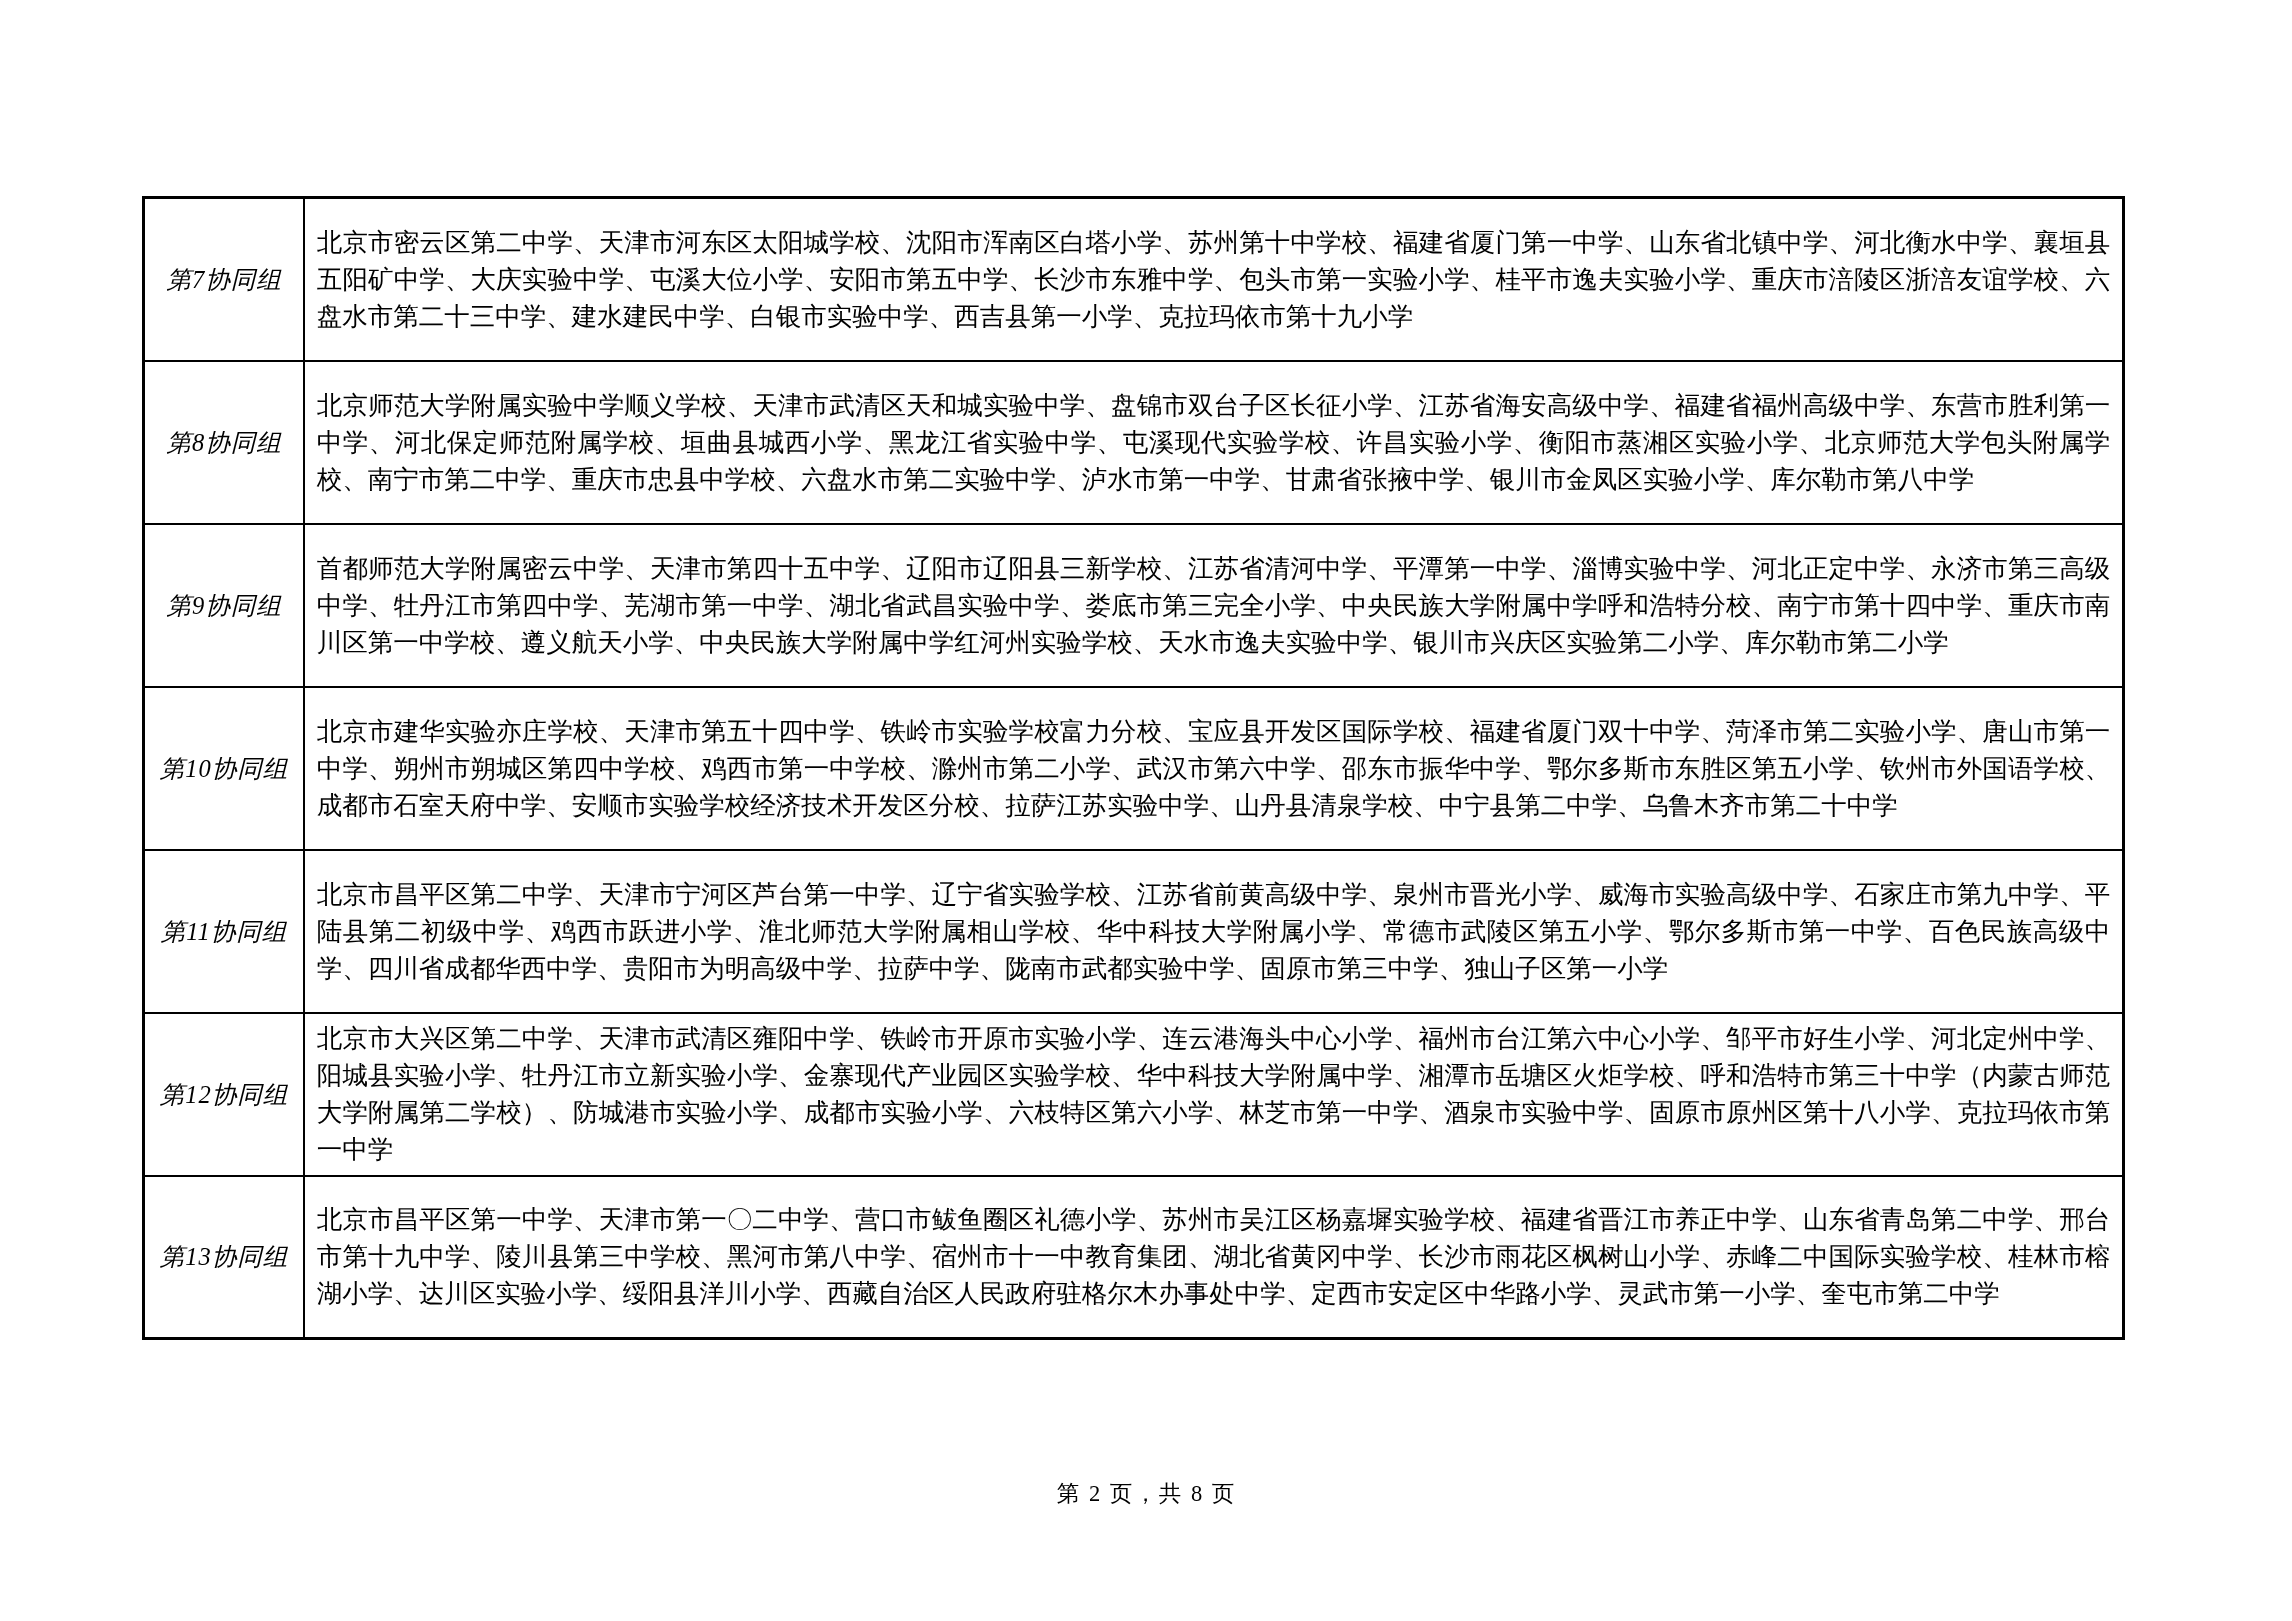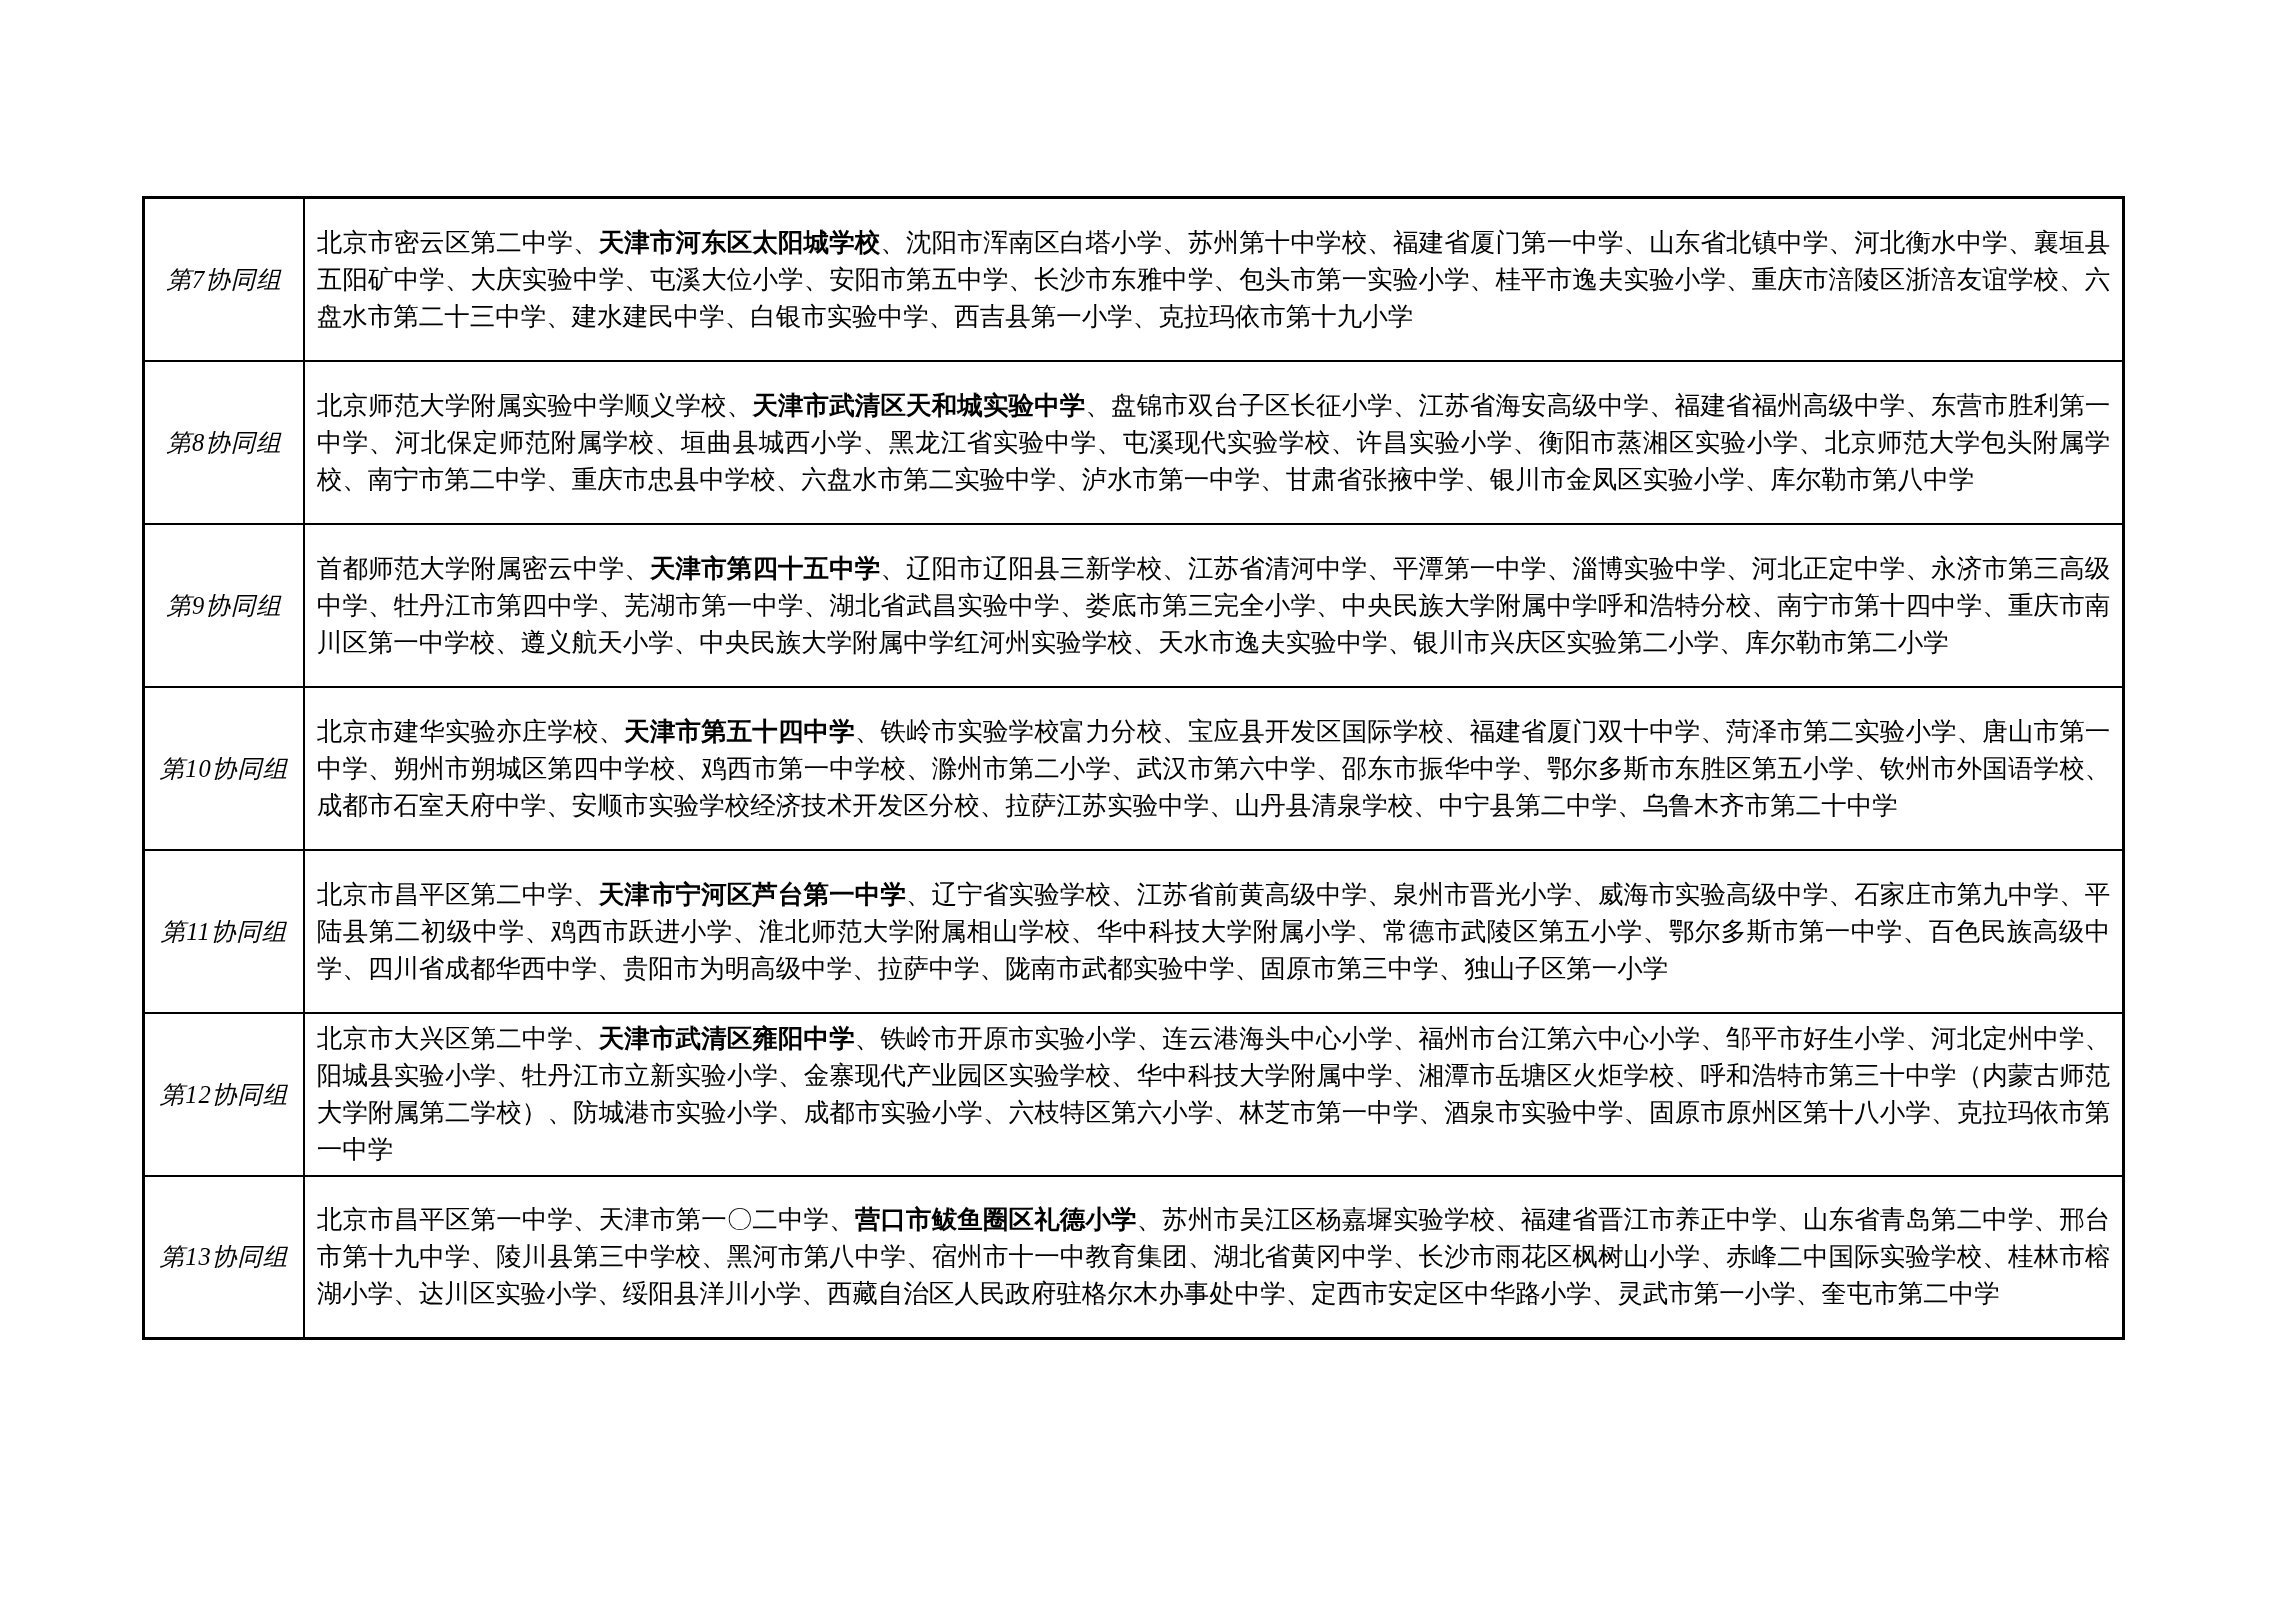--- a/index.html
+++ b/index.html
@@ -39,21 +39,21 @@
     font-style: italic;
   }
   td.content-cell {
     vertical-align: middle;
     font-size: 25.5px;
     line-height: 37px;
     text-align: justify;
     padding: 5.9px 11.8px 5.9px 11.8px;
   }
   tr.group-row { height: 163px; }
-  .bold { font-weight: bold; }
+  .bold { font-weight: normal; }
   .footer {
     position: absolute;
     left: 0; top: 1478px;
     width: 100%;
     text-align: center;
     font-size: 22.5px;
     letter-spacing: 2px;
   }
 </style>
 </head>
@@ -89,15 +89,16 @@
             <td class="content-cell"><span>北京市大兴区第二中学</span><span>、</span><span class="bold">天津市武清区雍阳中学</span><span>、</span><span>铁岭市开原市实验小学</span><span>、</span><span>连云港海头中心小学</span><span>、</span><span>福州市台江第六中心小学</span><span>、</span><span>邹平市好生小学</span><span>、</span><span>河北定州中学</span><span>、</span><span>阳城县实验小学</span><span>、</span><span>牡丹江市立新实验小学</span><span>、</span><span>金寨现代产业园区实验学校</span><span>、</span><span>华中科技大学附属中学</span><span>、</span><span>湘潭市岳塘区火炬学校</span><span>、</span><span>呼和浩特市第三十中学（内蒙古师范大学附属第二学校）</span><span>、</span><span>防城港市实验小学</span><span>、</span><span>成都市实验小学</span><span>、</span><span>六枝特区第六小学</span><span>、</span><span>林芝市第一中学</span><span>、</span><span>酒泉市实验中学</span><span>、</span><span>固原市原州区第十八小学</span><span>、</span><span>克拉玛依市第一中学</span></td>
           </tr>
           <tr class="group-row">
             <td class="label-cell">第13协同组</td>
             <td class="content-cell"><span>北京市昌平区第一中学</span><span>、</span><span>天津市第一〇二中学</span><span>、</span><span class="bold">营口市鲅鱼圈区礼德小学</span><span>、</span><span>苏州市吴江区杨嘉墀实验学校</span><span>、</span><span>福建省晋江市养正中学</span><span>、</span><span>山东省青岛第二中学</span><span>、</span><span>邢台市第十九中学</span><span>、</span><span>陵川县第三中学校</span><span>、</span><span>黑河市第八中学</span><span>、</span><span>宿州市十一中教育集团</span><span>、</span><span>湖北省黄冈中学</span><span>、</span><span>长沙市雨花区枫树山小学</span><span>、</span><span>赤峰二中国际实验学校</span><span>、</span><span>桂林市榕湖小学</span><span>、</span><span>达川区实验小学</span><span>、</span><span>绥阳县洋川小学</span><span>、</span><span>西藏自治区人民政府驻格尔木办事处中学</span><span>、</span><span>定西市安定区中华路小学</span><span>、</span><span>灵武市第一小学</span><span>、</span><span>奎屯市第二中学</span></td>
           </tr>
         </tbody>
     </table>
   </div>
 
+  <div class="footer">第 2 页，共 8 页</div>
 
 </div>
 
 
 </body></html>

